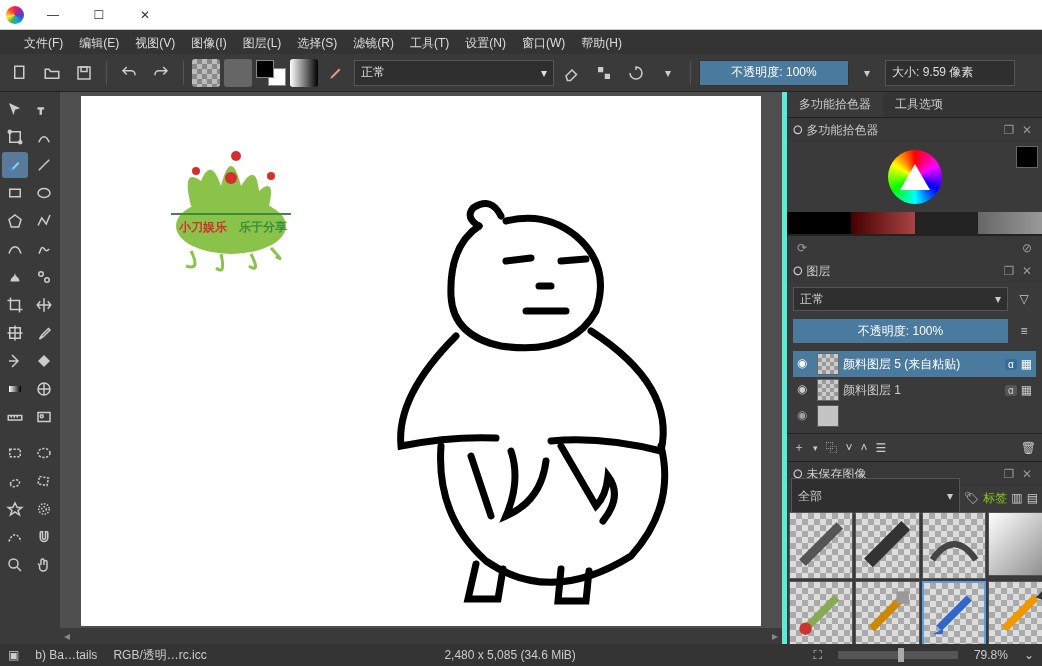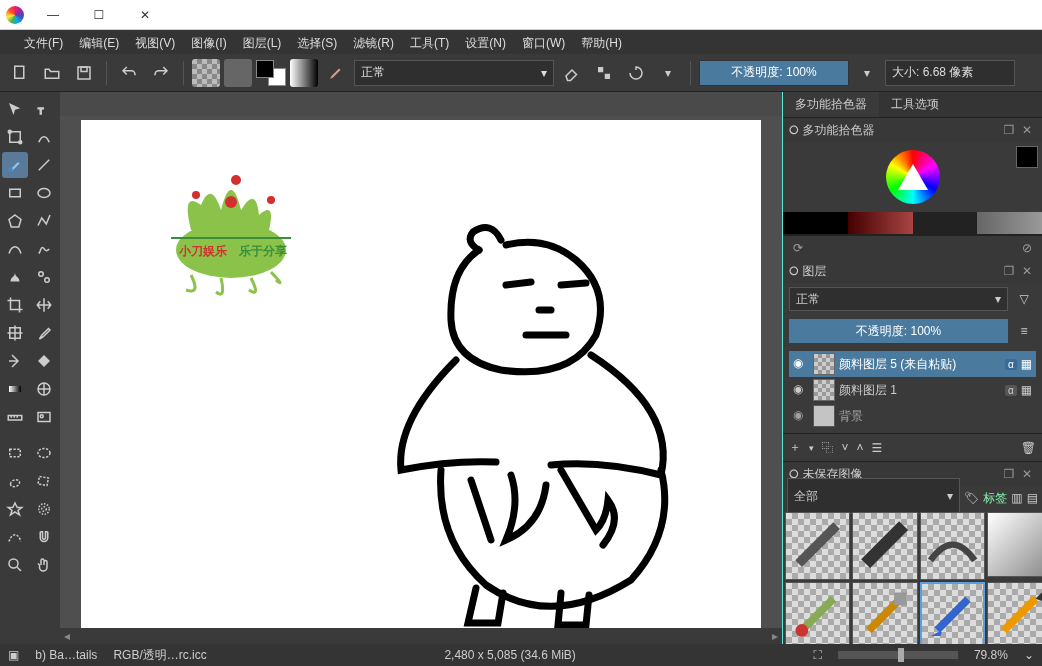--- a/index.html
+++ b/index.html
@@ -24,25 +24,25 @@
 .main-row { flex:1; display:flex; overflow:hidden; }
 .toolbox { width:60px; background:#3a3a3a; padding:4px 2px; display:flex; flex-direction:column; gap:0; }
 .tool-grid { display:grid; grid-template-columns:1fr 1fr; gap:2px; }
 .tool-grid .tbtn { width:26px; height:26px; }
 .tbtn.active { background:#5a7a9a; }
 .center-area { flex:1; display:flex; flex-direction:column; background:#4a4a4a; }
 .doc-tab-bar { height:28px; background:#3a3a3a; display:flex; align-items:center; border-bottom:1px solid #222;}
 .doc-tab { flex:1; display:flex; align-items:center; justify-content:center; gap:6px; color:#ddd; position:relative;}
 .doc-tab .logo { width:14px;height:14px;position:absolute;left:10px;}
 .doc-tab .close { position:absolute; right:10px; color:#aaa; font-size:16px;}
-.canvas-viewport { flex:1; background:#4f4f4f; display:flex; align-items:flex-start; justify-content:center; overflow:hidden; position:relative; padding:4px;margin-top:24px;}
+.canvas-viewport { flex:1; background:#4f4f4f; display:flex; align-items:flex-start; justify-content:center; overflow:hidden; position:relative; padding:4px;}
 .canvas { width:680px; height:530px; background:#fff; position:relative; }
 .doodle { position:absolute; }
 .scrollbar-h { height:16px; background:#3a3a3a; display:flex; align-items:center;}
-.right-panels { width:260px; background:#3a3a3a; display:flex; flex-direction:column; border-left:1px solid #5eead4;}
+.right-panels { width:260px; background:#3a3a3a; display:flex; flex-direction:column; border-left:5px solid #5eead4;}
 .panel-tabs { height:26px; display:flex; background:#343434; border-bottom:1px solid #222;}
 .panel-tab { padding:4px 12px; color:#ccc; }
 .panel-tab.active { background:#3a3a3a; }
 .docker { border-bottom:1px solid #222; }
 .docker-header { height:24px; display:flex; align-items:center; padding:0 6px; color:#ccc; background:#383838;}
 .docker-header .spacer { flex:1; }
 .docker-header .hbtn { width:18px; height:18px; display:flex; align-items:center; justify-content:center; color:#999;}
 .docker-body { padding:4px 6px; }
 .color-triangle { height:70px; display:flex; align-items:center; justify-content:center; position:relative;}
 .color-triangle .ring { width:54px;height:54px;border-radius:50%;background:conic-gradient(red,magenta,blue,cyan,lime,yellow,red);display:flex;align-items:center;justify-content:center;}
@@ -160,21 +160,21 @@
       </svg>
     </div>
   <div class="tbtn">
       <span>▾</span>
     </div>
   <div class="sep"></div>
   <div class="opacity-bar">不透明度: 100%</div>
   <div class="tbtn">
       <span>▾</span>
     </div>
-  <div class="size-field">大小: 6.68 像素</div>
+  <div class="size-field">大小: 9.59 像素</div>
 </div>
 
 <div class="main-row">
 
   <div class="toolbox">
     <div class="tool-grid">
       <div class="tbtn">
           <svg viewBox="0 0 24 24" fill="#ccc">
             <path d="M4 4l6 16 2-7 7-2z"></path>
           </svg>
@@ -479,21 +479,20 @@
         <div class="layer-item">
           <span class="vis">◉</span>
           <div class="thumb"></div>
           <span style="flex:1">颜料图层 1</span>
           <span style="background:#555;padding:0 3px;border-radius:2px;font-size:10px">α</span>
           <span>▦</span>
         </div>
         <div class="layer-item" style="opacity:.7">
           <span class="vis">◉</span>
           <div class="thumb" style="background:#fff"></div>
-          <span style="flex:1">背景</span>
         </div>
       </div>
       <div class="layer-toolbar">
         <span>＋</span>
           <span style="font-size:9px">▾</span>
         <span>⿻</span>
         <span>˅</span>
         <span>˄</span>
         <span>☰</span>
         <div style="flex:1"></div>
@@ -508,21 +507,21 @@
         <div class="spacer"></div>
         <div class="hbtn">❐</div>
         <div class="hbtn">✕</div>
       </div>
       <div class="brush-filter">
         <div class="layer-select" style="flex:1;height:36px">
             <span>全部</span>
             <span>▾</span>
           </div>
         <span style="color:#ccc">🏷</span>
-        <span style="color:#86efac">标签</span>
+        <span style="color:#84cc16">标签</span>
         <span style="color:#ccc">▥</span>
         <span style="color:#ccc">▤</span>
       </div>
       <div class="brush-presets">
         <div class="brush-cell"><svg viewBox="0 0 40 40">
               <line x1="8" y1="32" x2="32" y2="8" stroke="#555" stroke-width="6"></line>
             </svg></div>
         <div class="brush-cell"><svg viewBox="0 0 40 40">
               <line x1="8" y1="32" x2="32" y2="8" stroke="#333" stroke-width="8"></line>
             </svg></div>

